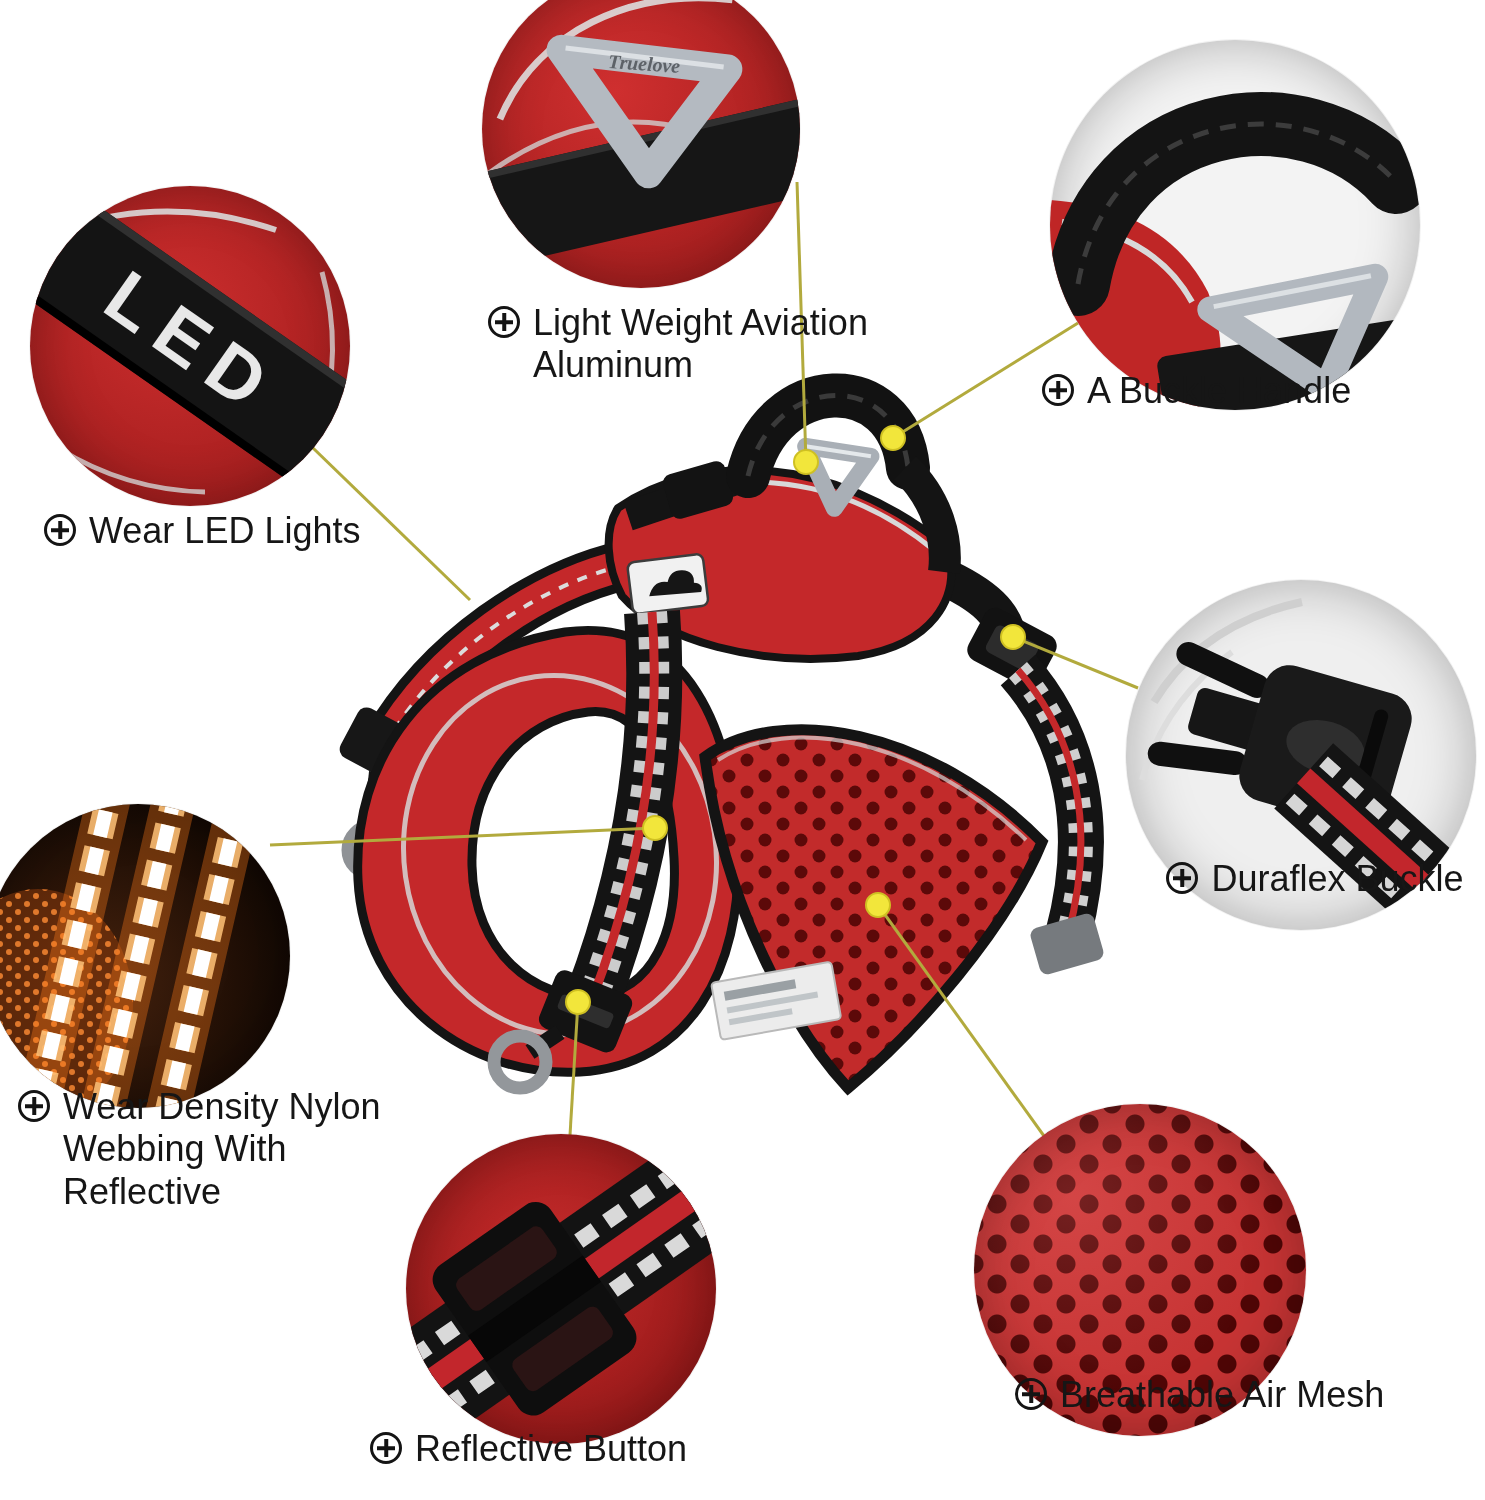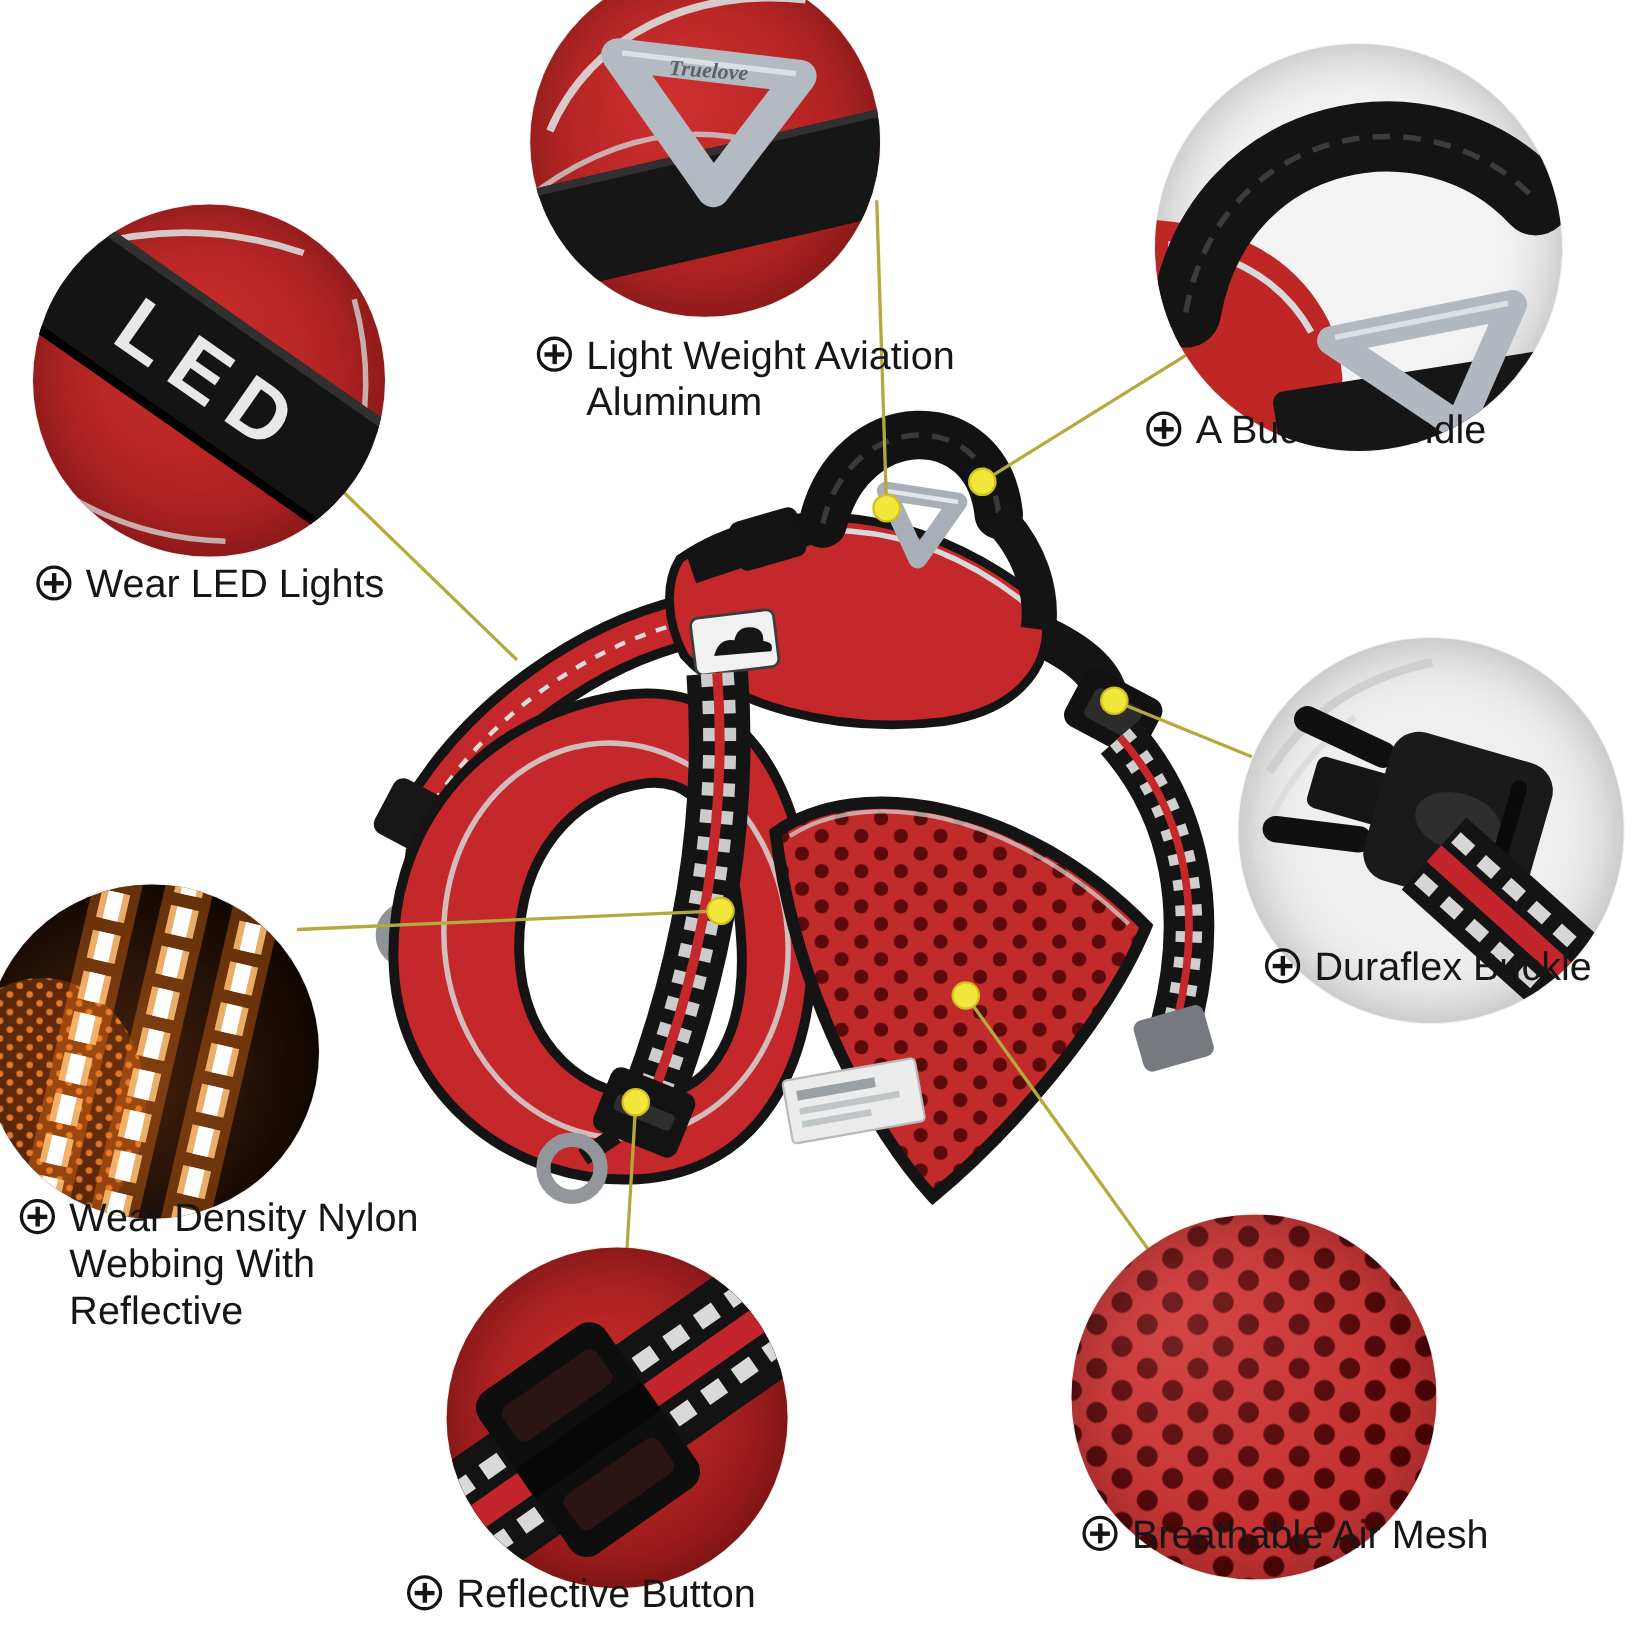--- a/index.html
+++ b/index.html
@@ -38,25 +38,25 @@
   .bullet{
     flex:0 0 auto;width:32px;height:32px;border:3.5px solid #141414;border-radius:50%;
     position:relative;margin-top:4px;box-sizing:border-box;
   }
   .bullet::before{content:"";position:absolute;left:50%;top:4px;bottom:4px;width:3.5px;
     background:#141414;transform:translateX(-50%);}
   .bullet::after{content:"";position:absolute;top:50%;left:4px;right:4px;height:3.5px;
     background:#141414;transform:translateY(-50%);}
   .l-aluminum{left:488px;top:302px;width:430px;}
   .l-handle{left:1042px;top:370px;width:420px;}
-  .l-led{left:33px;top:510px;width:420px;}
-  .l-buckle{left:1150px;top:858px;width:330px;}
+  .l-led{left:44px;top:510px;width:420px;}
+  .l-buckle{left:1150px;top:858px;width:330px;justify-content:center;}
   .l-webbing{left:18px;top:1086px;width:400px;}
   .l-adjust{left:370px;top:1428px;width:420px;}
-  .l-mesh{left:984px;top:1374px;width:460px;text-align:right;}
+  .l-mesh{left:1015px;top:1374px;width:460px;text-align:right;}
 </style>
 </head>
 <body>
 
 <div class="stage">
 
   <svg class="main-art" viewBox="0 0 1485 1500">
     <defs>
       <pattern id="meshPat" width="36" height="32" patternUnits="userSpaceOnUse">
         <rect width="36" height="32" fill="#c22b2b"></rect>

